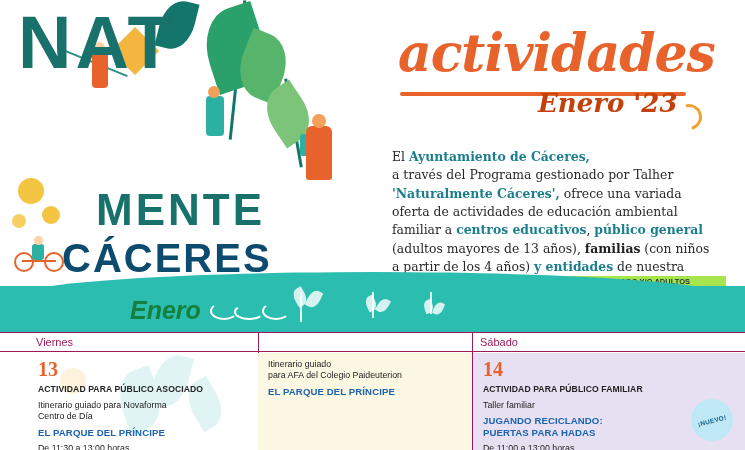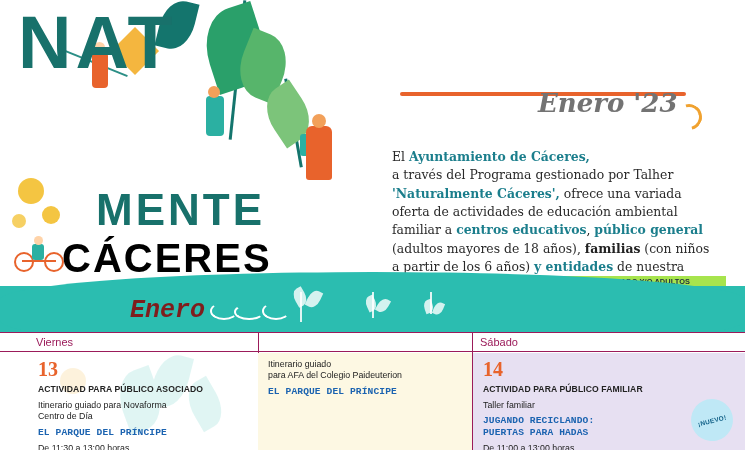--- a/index.html
+++ b/index.html
@@ -29,21 +29,21 @@
   .w-nat {
     left: 18px; top: 6px; font-size: 74px; color: #18716b; letter-spacing: 4px;
   }
   .w-ural {
     left: 96px; top: 104px; font-size: 46px; color: #f0a230; letter-spacing: 3px;
   }
   .w-mente {
     left: 96px; top: 188px; font-size: 44px; color: #18716b; letter-spacing: 3px;
   }
   .w-caceres {
-    left: 62px; top: 238px; font-size: 40px; color: #000000; letter-spacing: 2px;
+    left: 62px; top: 238px; font-size: 40px; color: #0c4a6e; letter-spacing: 2px;
   }
   
   .leaf {
     position: absolute; background: #2e8b57; border-radius: 60% 0 60% 0;
   }
   .leaf-a { left: 206px; top: 8px; width: 58px; height: 80px; background:#2aa06a; transform: rotate(-18deg); }
   .leaf-b { left: 240px; top: 34px; width: 46px; height: 64px; background:#57b56b; transform: rotate(22deg); border-radius: 0 60% 0 60%;}
   .leaf-c { left: 268px; top: 86px; width: 40px; height: 56px; background:#7cc47a; transform: rotate(-34deg); }
   .leaf-d { left: 160px; top: 0px; width: 34px; height: 50px; background:#14756d; transform: rotate(14deg); }
   .stem {
@@ -95,21 +95,21 @@
     letter-spacing: -1px;
   }
   .actividades-underline {
     position:absolute; left: 400px; top: 92px; width: 286px; height: 4px;
     background: #e8632c; border-radius: 2px;
   }
   .enero23 {
     position: absolute; left: 538px; top: 88px;
     font-family: "DejaVu Serif", serif;
     font-style: italic; font-weight: bold;
-    font-size: 26px; color: #737373;
+    font-size: 26px; color: #c2410c;
   }
   .enero23-swirl {
     position:absolute; left: 676px; top: 104px; width: 26px; height: 26px;
     border: 3px solid #f0a230; border-radius: 50%;
     border-left-color: transparent; border-bottom-color: transparent;
     transform: rotate(30deg);
   }
 
   
   .intro {
@@ -143,22 +143,22 @@
     content:""; position:absolute; left:0; bottom:-16px; width:100%; height:30px;
     background: #2bbdb0;
     border-radius: 0 0 50% 50% / 0 0 100% 100%;
   }
   .wave-top-curve {
     position:absolute; left:0; top:-14px; width:100%; height:28px;
     background:#2bbdb0; border-radius: 50% 50% 0 0 / 100% 100% 0 0;
   }
   .enero-script {
     position:absolute; left: 130px; top: 296px;
-    font-family: Liberation Mono, monospace; font-style: italic; font-weight: bold;
-    font-size: 25px; color: #7f1d1d;
+    font-family: Liberation Sans, sans-serif; font-style: italic; font-weight: bold;
+    font-size: 25px; color: #15803d;
   }
   .swirl {
     position:absolute; left: 210px; top: 302px; width: 90px; height: 22px;
   }
   .swirl span {
     position:absolute; border: 2px solid #ffffff; border-radius:50%;
     border-right-color: transparent; border-top-color: transparent;
   }
   .sw1 { left:0; top:0; width: 28px; height:18px; }
   .sw2 { left:24px; top:2px; width: 30px; height:16px; }
@@ -213,21 +213,21 @@
   }
   .cat {
     font-family:"Liberation Sans", sans-serif; font-size: 8.6px; font-weight: bold;
     color: #222; line-height: 1.25; margin-bottom: 5px; letter-spacing: .1px;
   }
   .act-name {
     font-family:"Liberation Sans", sans-serif; font-size: 8.8px; color: #222;
     line-height: 1.3; margin-bottom: 4px;
   }
   .act-title {
-    font-family:Liberation Mono, monospace; font-size: 9.6px; font-weight: bold;
+    font-family:Liberation Sans, sans-serif; font-size: 9.6px; font-weight: bold;
     color: #1b63b0; line-height: 1.25; margin-bottom: 4px; letter-spacing: .1px;
   }
   .act-time {
     font-family:"Liberation Sans", sans-serif; font-size: 8.8px; color: #222;
     line-height: 1.2;
   }
   .nuevo-badge {
     position:absolute; right: 12px; top: 46px; width: 42px; height: 42px;
     border-radius: 50%; background: #bfe8f6; color: #0f5f86;
     font-family:"Liberation Sans", sans-serif; font-size: 6.4px; font-weight: bold;
@@ -276,32 +276,33 @@
       <div class="bike-frame"></div>
       <div class="bike-rider"></div>
       <div class="bike-head"></div>
     </div>
 
     <div class="logo-word w-nat">NAT</div>
     <div class="logo-word w-mente">MENTE</div>
     <div class="logo-word w-caceres">CÁCERES</div>
   </div>
 
+  <div class="actividades">actividades</div>
   <div class="actividades-underline"></div>
   <div class="enero23">Enero '23</div>
   <div class="enero23-swirl"></div>
 
   <div class="intro">
     <span>El </span><span class="teal">Ayuntamiento de Cáceres,</span><br>
     <span>a través del Programa gestionado por Talher</span><br>
     <span class="teal">'Naturalmente Cáceres',</span><span> ofrece una variada</span><br>
     <span>oferta de actividades de educación ambiental</span><br>
     <span>familiar a </span><span class="teal">centros educativos</span><span>, </span><span class="teal">público general</span><br>
-    <span>(adultos mayores de 18 años), </span><span class="dark">familias</span><span> (con niños</span><br>
-    <span>a partir de los 6 años) </span><span class="teal">y entidades</span><span> de nuestra ciudad.</span>
+    <span>(adultos mayores de 13 años), </span><span class="dark">familias</span><span> (con niños</span><br>
+    <span>a partir de los 4 años) </span><span class="teal">y entidades</span><span> de nuestra ciudad.</span>
   </div>
 
   <div class="legend">
     <div class="legend-row lg1">ACTIVIDADES PARA PÚBLICO ASOCIADO Y/O ADULTOS</div>
     <div class="legend-row lg2">ACTIVIDADES PARA PÚBLICO FAMILIAR</div>
     <div class="legend-row lg3">ACTIVIDADES PARA PÚBLICO ADULTO Y/O FAMILIAR</div>
     <div class="legend-row lg4">ACTIVIDADES PARA PÚBLICO ASOCIADO FAMILIAR</div>
   </div>
 
   <div class="wave">

